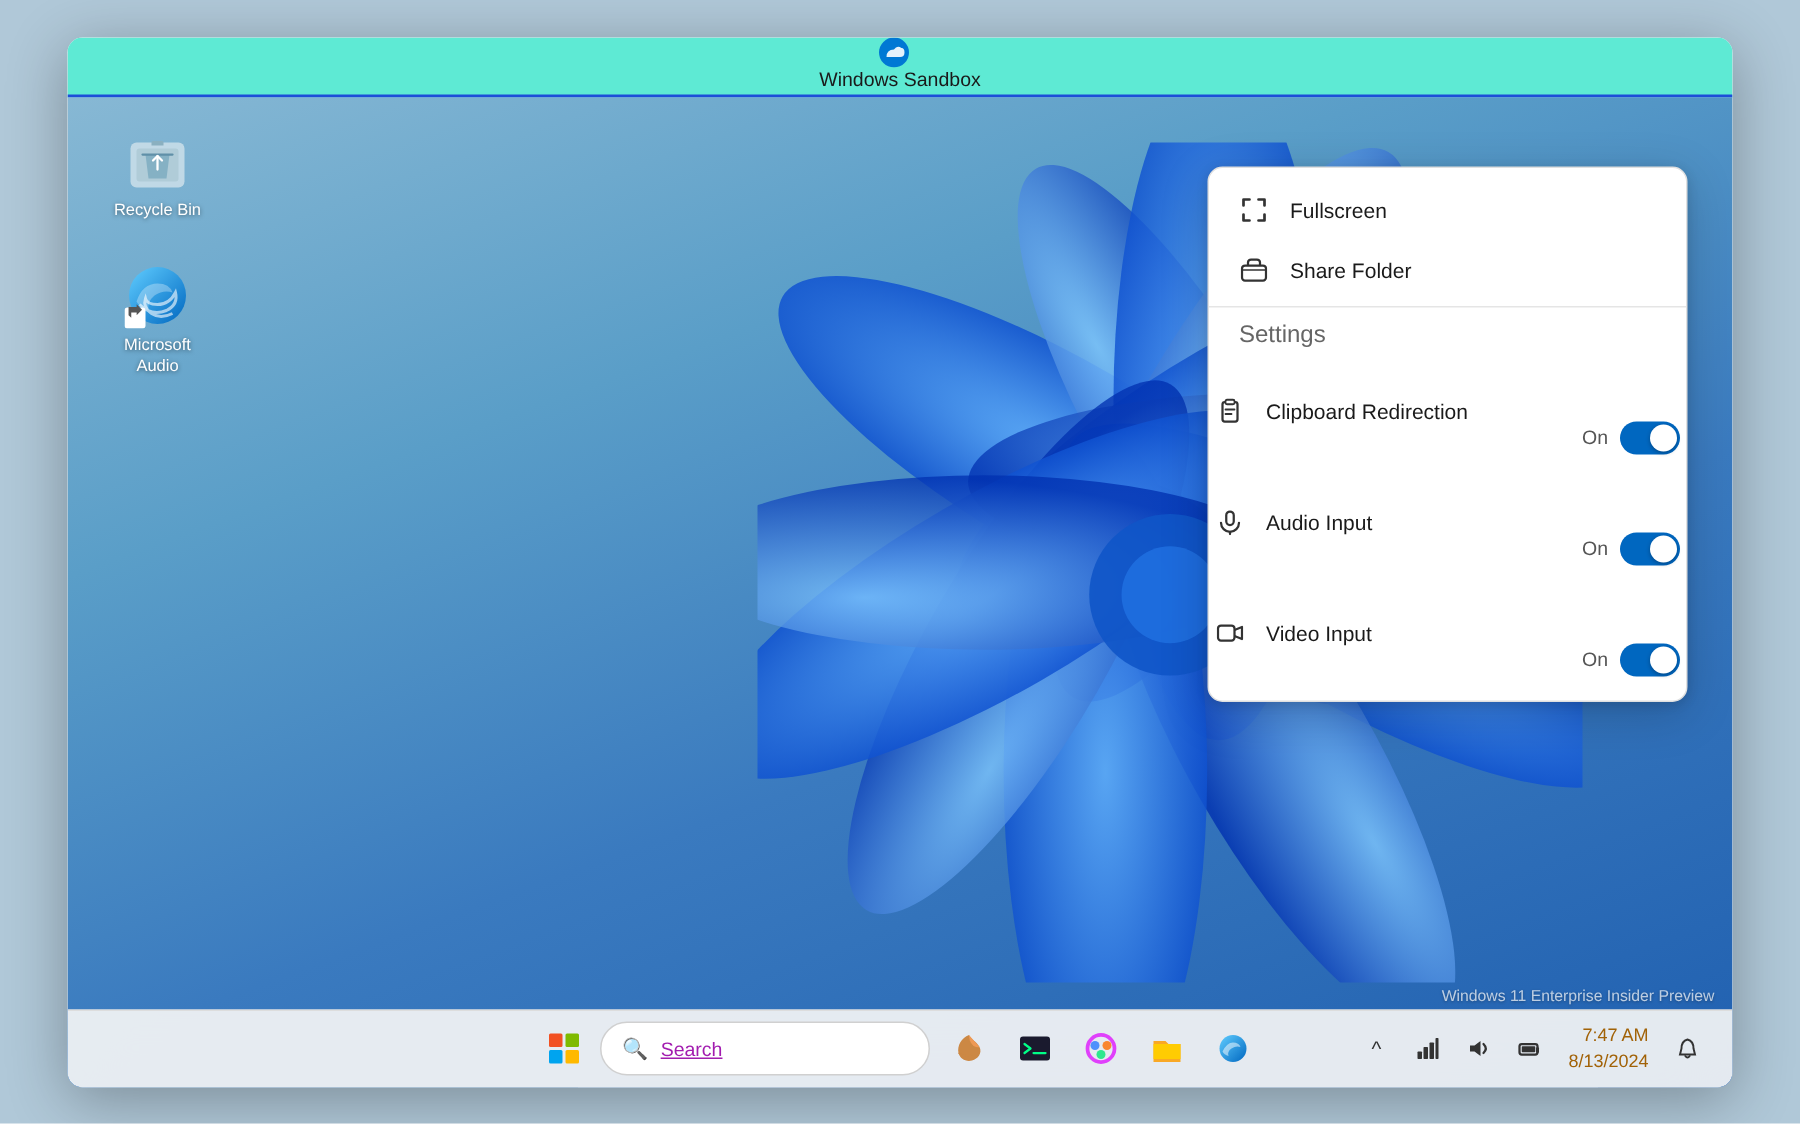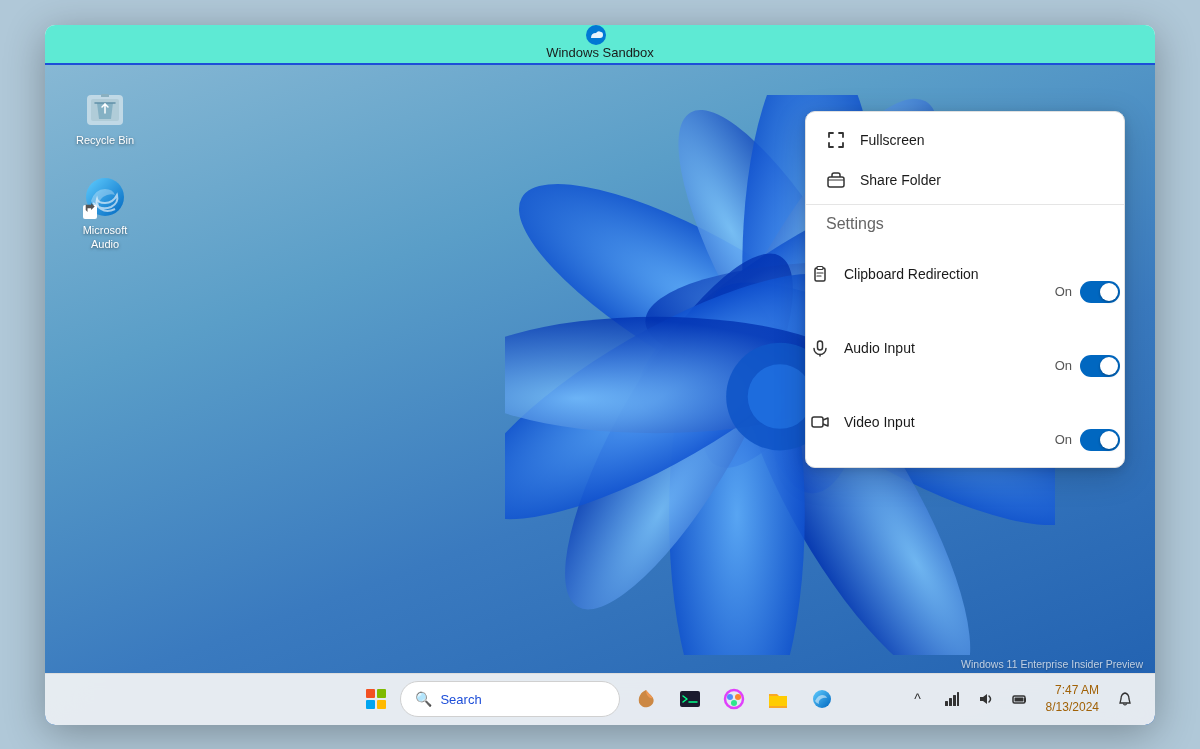--- a/index.html
+++ b/index.html
@@ -177,21 +177,22 @@
       width: 220px;
       cursor: text;
       gap: 8px;
     }
     .taskbar-search-icon {
       color: #555;
       font-size: 14px;
     }
     .taskbar-search-text {
       font-size: 13px;
-      color: #1d4ed8;
+      color: #a21caf;
+      text-decoration: underline;
     }
     .taskbar-app {
       width: 36px;
       height: 36px;
       display: flex;
       align-items: center;
       justify-content: center;
       cursor: pointer;
       border-radius: 4px;
     }

